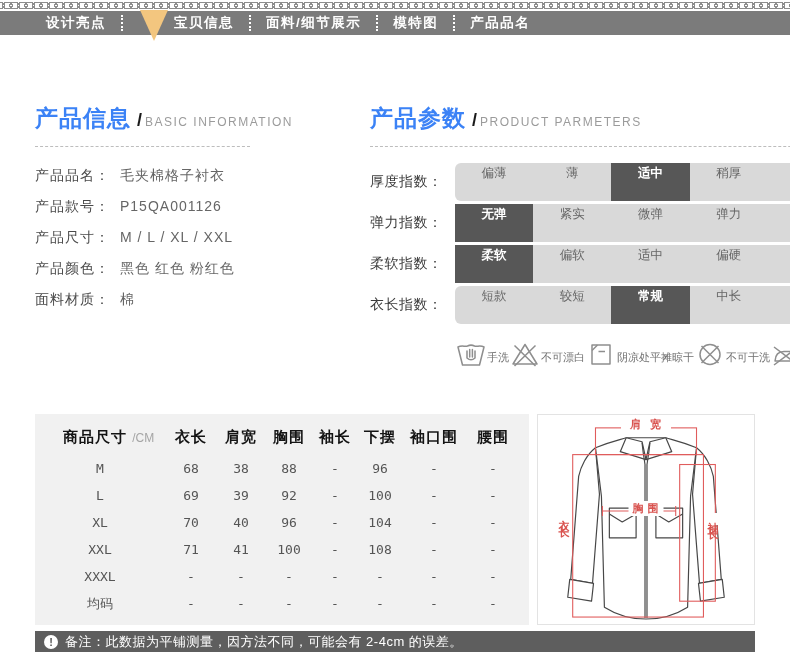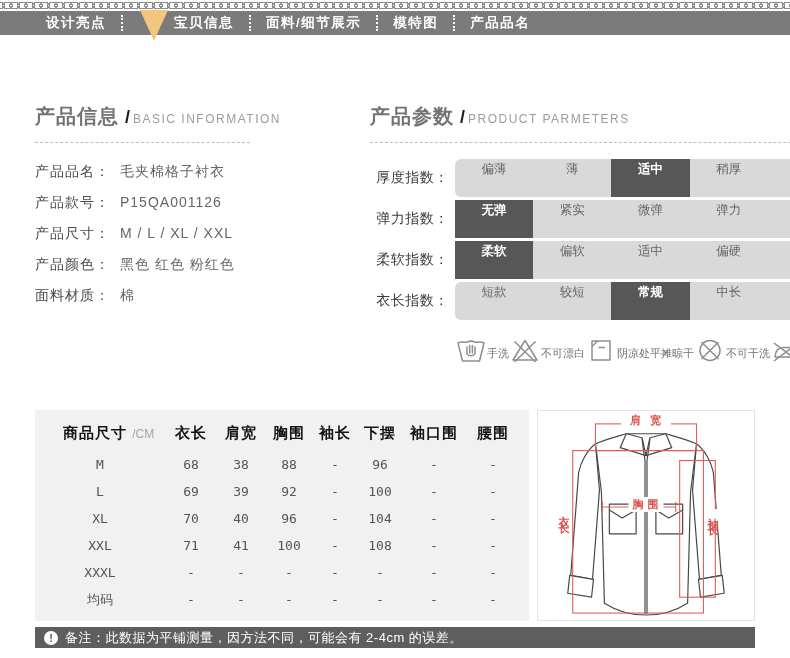--- a/index.html
+++ b/index.html
@@ -23,34 +23,34 @@
     border-left:14px solid transparent;border-right:14px solid transparent;border-top:31px solid #f3c67f;}
 
   .content{padding:0 35px;}
 
   
   .info-section{display:flex;margin-top:68px;}
   .col-left{width:320px;flex:none;}
   .col-right{flex:1;margin-left:15px;}
   .sec-head{padding-bottom:12px;border-bottom:1px dashed #bdbdbd;white-space:nowrap;}
   .col-left .sec-head{width:215px;}
-  .sec-head .zh{font-size:20px;font-weight:bold;color:#737373;letter-spacing:1px;}
+  .sec-head .zh{font-size:23px;font-weight:bold;color:#3b82f6;letter-spacing:1px;}
   .sec-head .slash{font-size:18px;font-weight:bold;color:#1a1a1a;margin:0 3px 0 6px;}
   .sec-head .en{font-size:12px;color:#9b9b9b;letter-spacing:1.5px;}
 
   
   .info-rows{margin-top:20px;}
   .info-row{margin-bottom:14px;font-size:14px;line-height:17px;}
   .info-row .lbl{color:#4a4a4a;letter-spacing:1px;}
   .info-row .val{color:#666;margin-left:10px;letter-spacing:1px;}
 
   
   .param-rows{margin-top:16px;}
   .param-row{display:flex;align-items:center;margin-bottom:3px;}
-  .param-row .lbl{width:85px;flex:none;font-size:14px;color:#3c3c3c;letter-spacing:0.5px;text-align:center;}
+  .param-row .lbl{width:85px;flex:none;font-size:14px;color:#3c3c3c;letter-spacing:0.5px;}
   .param-row .band{flex:1;display:flex;background:#d9d9d9;height:38px;border-radius:6px;}
   .param-row .opt{flex:1;text-align:center;font-size:12.5px;color:#666;line-height:20px;}
   .param-row .opt.sel{background:#575757;color:#fff;font-weight:bold;}
 
   
   .care{display:flex;justify-content:space-between;margin:14px 0 0 85px;}
   .care-item{display:flex;flex-direction:row;align-items:center;}
   .care-item svg{width:32px;height:32px;}
   .care-item .clabel{font-size:11px;color:#707070;margin-top:3px;white-space:nowrap;}
 

